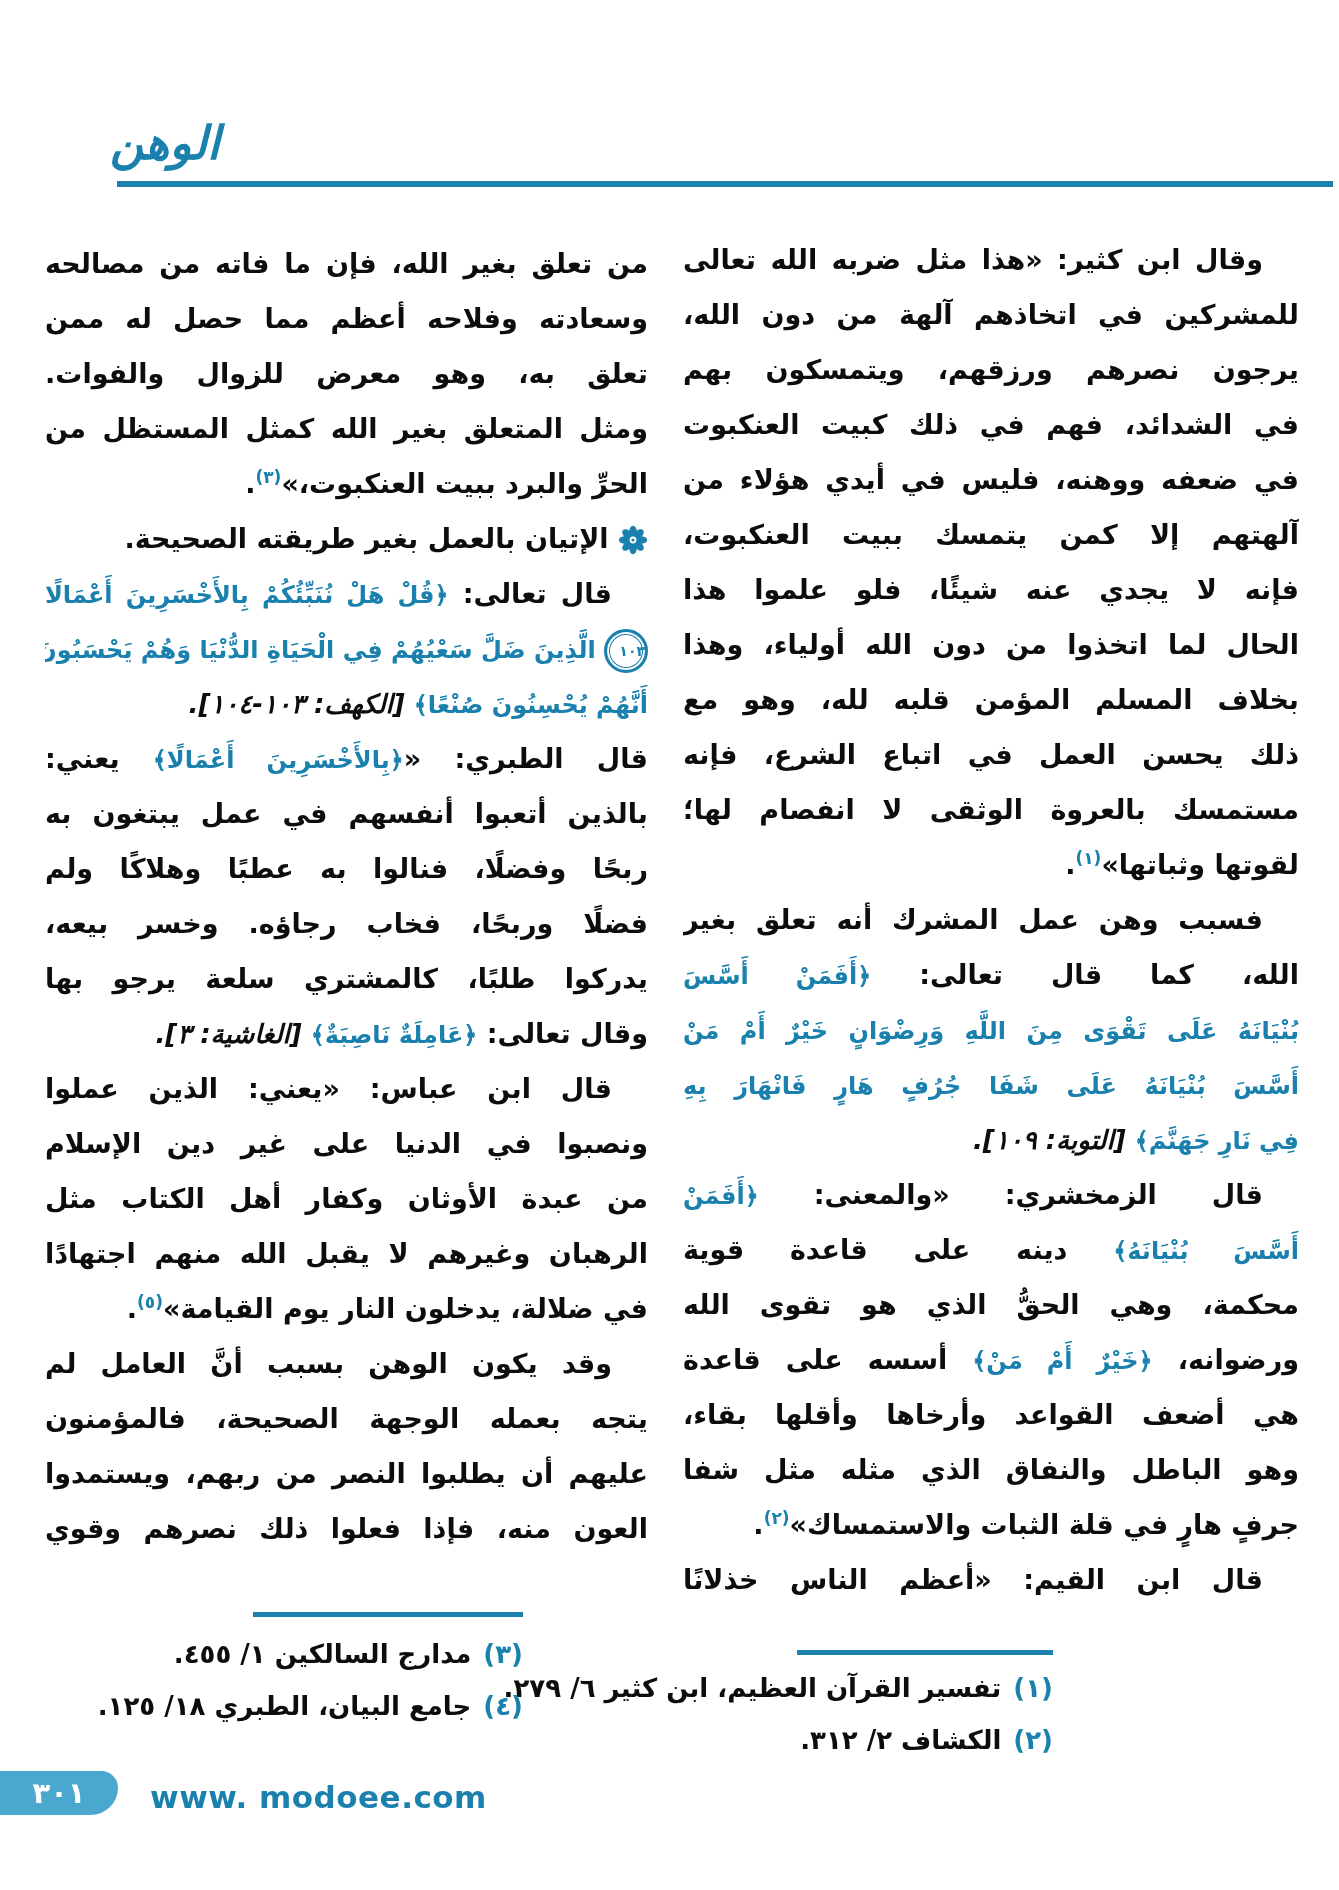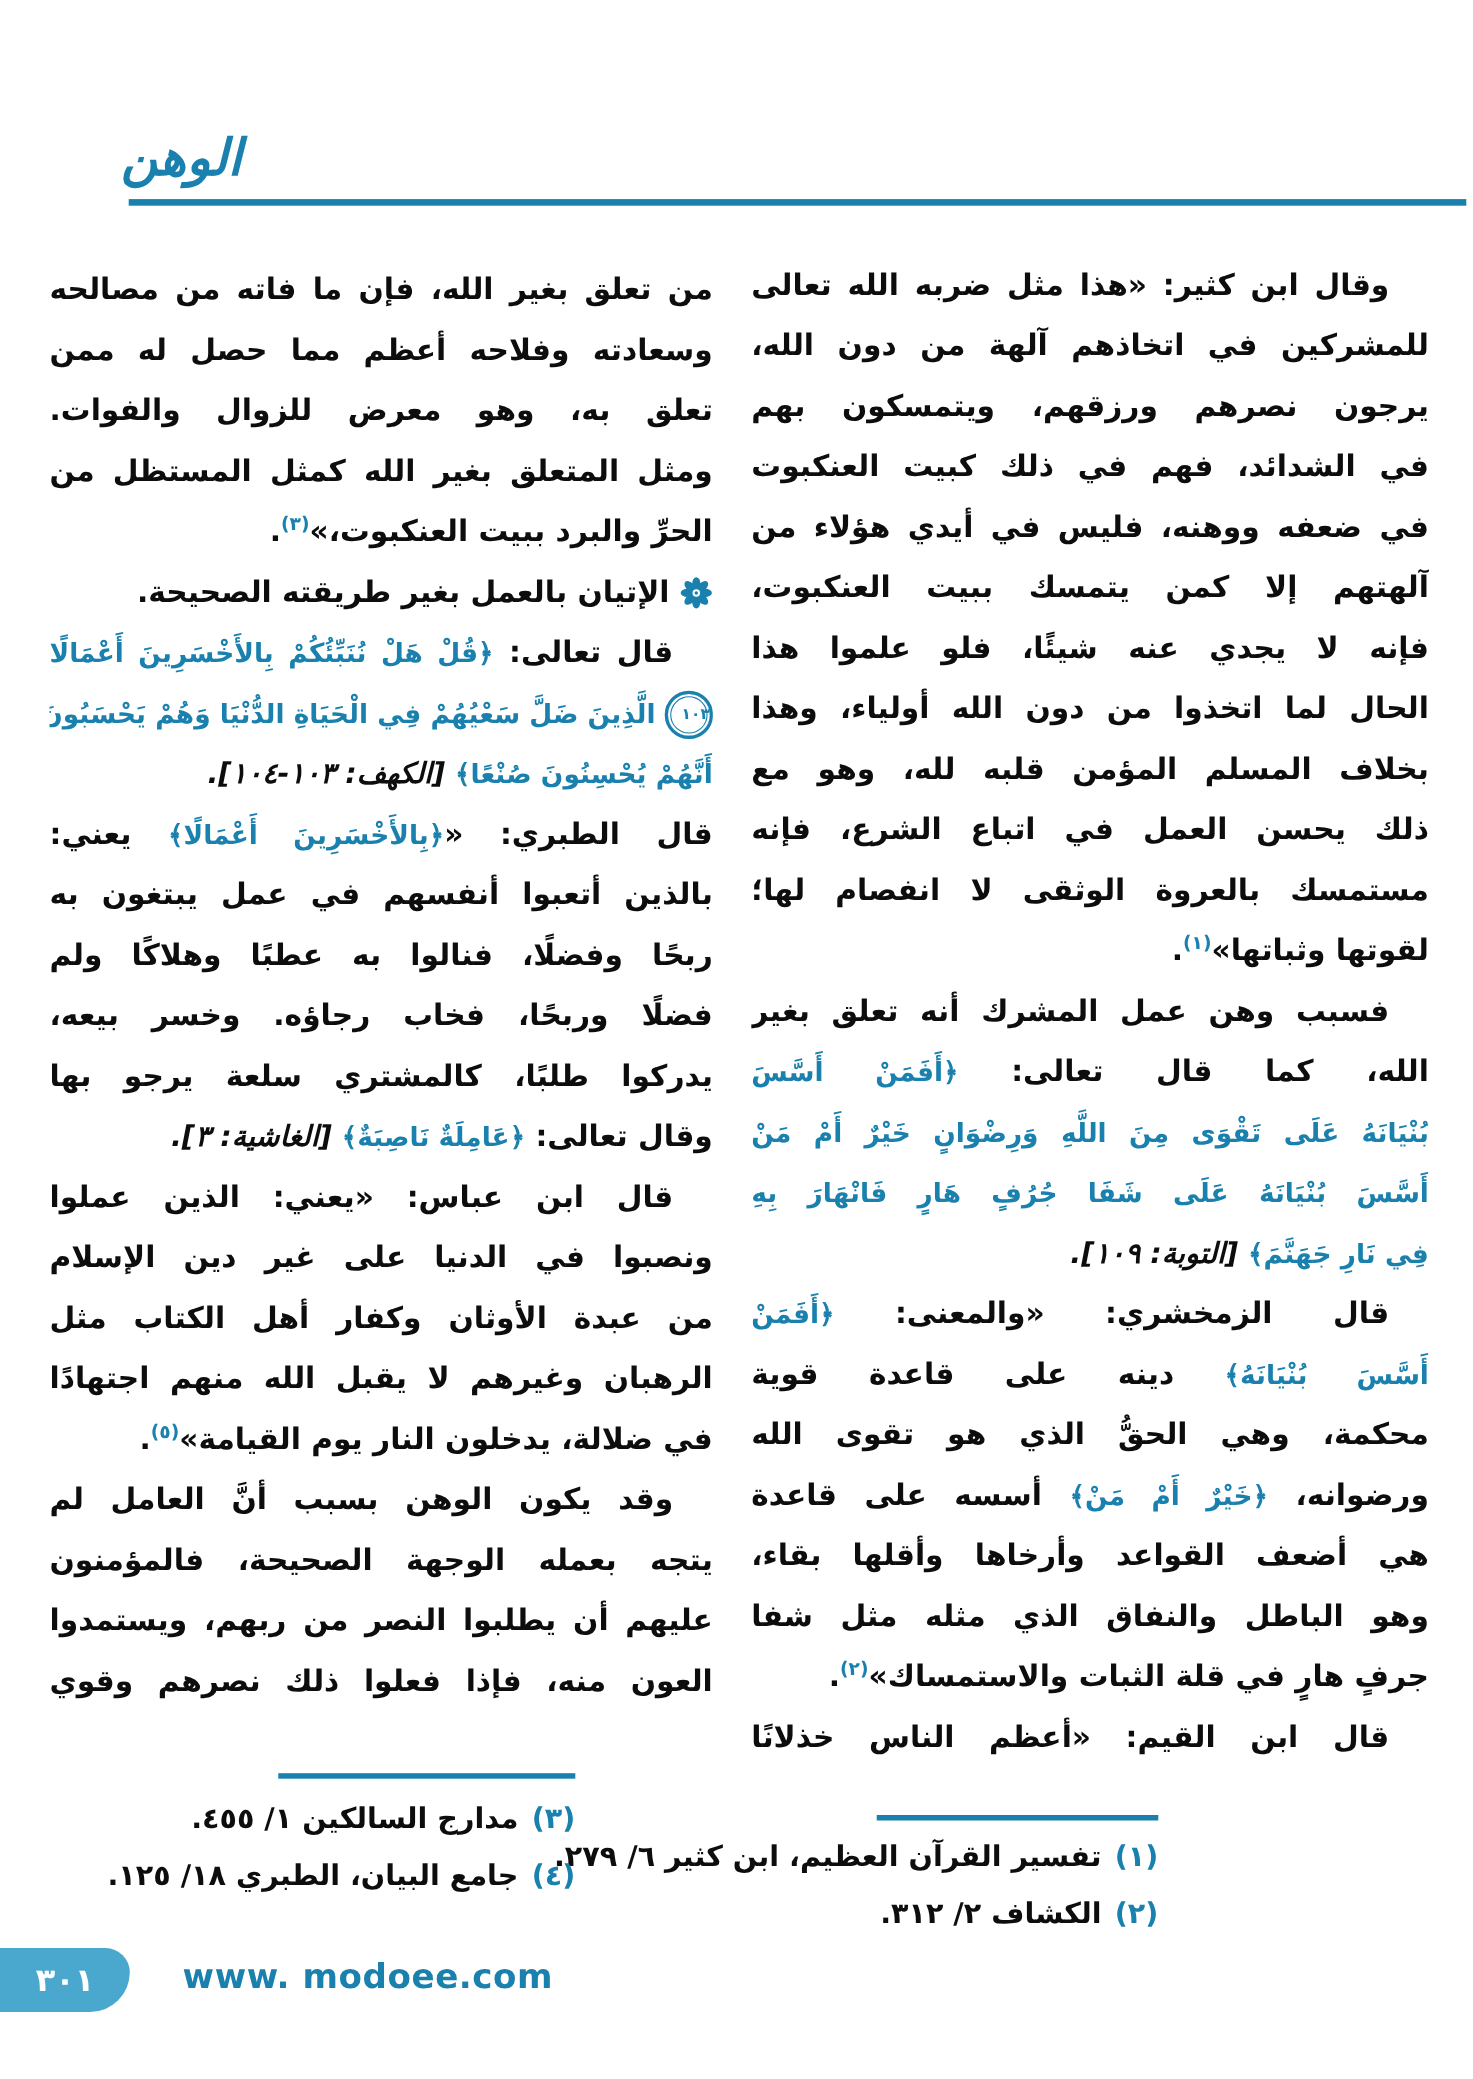--- a/index.html
+++ b/index.html
@@ -59,28 +59,28 @@
   .fnsep-right{left:797px;top:1650px;width:256px;}
   .footnotes{position:absolute;font-weight:bold;color:var(--ink);}
   .fn-left{top:1628px;left:45px;width:478px;}
   .fn-right{top:1662px;left:600px;width:453px;}
   .fn-line{
     font-size:26px;line-height:52px;
     white-space:nowrap;
   }
   .fn-num{color:var(--accent);margin-left:12px;}
   .footer-pill{
-    position:absolute;left:0;top:1771px;width:118px;height:58px;
+    position:absolute;left:0;top:1771px;width:118px;height:44px;
     background:var(--accent-light);
     border-radius:0 22px 36px 0;
     display:flex;align-items:center;justify-content:center;
     color:#ffffff;font-size:29px;font-weight:bold;
   }
   .footer-url{
-    position:absolute;left:166px;top:1779px;
+    position:absolute;left:150px;top:1779px;
     direction:ltr;text-align:left;
     color:var(--accent);font-size:31px;font-weight:bold;
     letter-spacing:0.5px;
   }
 </style>
 </head>
 <body>
 
 <div class="page">
 

